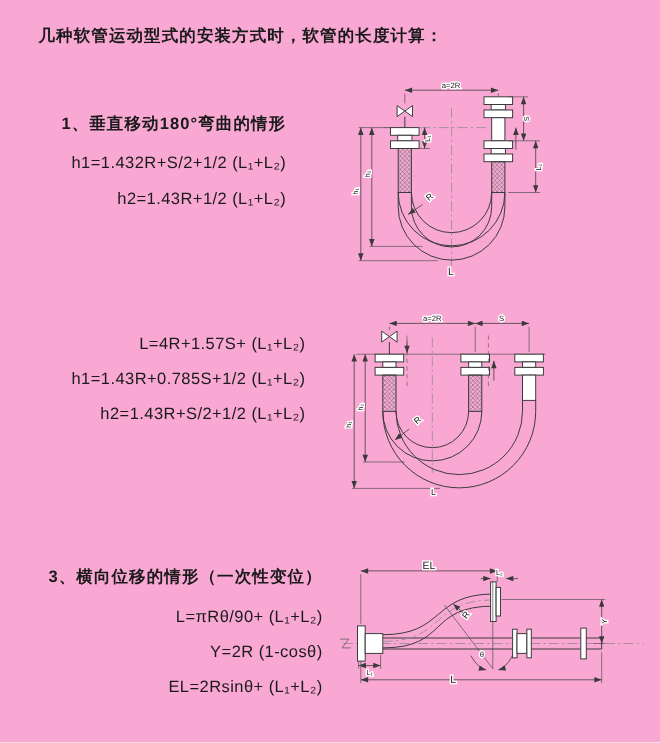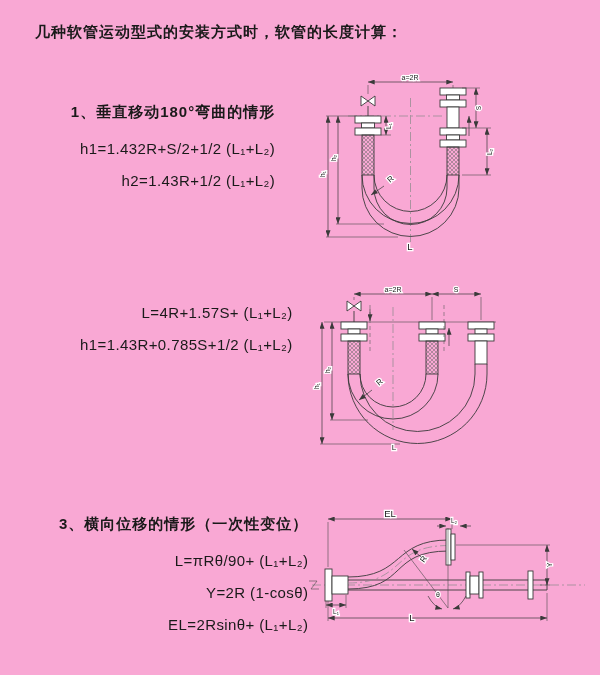--- a/index.html
+++ b/index.html
@@ -3,21 +3,21 @@
 <meta charset="utf-8">
 <style>
   html,body{margin:0;padding:0;background:#ffffff;}
   #page{
     position:relative;width:600px;height:675px;background:#f9a8d4;overflow:hidden;
     font-family:"Liberation Sans","DejaVu Sans",sans-serif;color:#1a1a1a;text-align:right;
   }
   .doc-title{
     position:absolute;left:35px;top:23px;font-size:15px;font-weight:700;letter-spacing:1px;
   }
-  .section{position:absolute;margin-left:15px;}
+  .section{position:absolute;}
   .sec-heading{font-size:15px;font-weight:700;letter-spacing:1px;margin-bottom:11px;}
   .formula{font-size:15px;font-weight:400;line-height:32px;padding-left:21px;letter-spacing:.4px;white-space:pre;}
   #sec1{left:44px;top:103px;}
   #sec2{left:44px;top:297px;}
   #sec3{left:44px;top:515px;}
   .diagram{position:absolute;}
   #dia1{left:312px;top:70px;}
   #dia2{left:310px;top:282px;}
   #dia3{left:300px;top:505px;}
   svg{display:block;}
@@ -41,20 +41,21 @@
 
   <div class="section" id="sec1">
     <div class="sec-heading">1、垂直移动180°弯曲的情形</div>
     <div class="formula">h1=1.432R+S/2+1/2 (L₁+L₂)</div>
     <div class="formula">h2=1.43R+1/2 (L₁+L₂)</div>
   </div>
 
   <div class="section" id="sec2">
     <div class="formula">L=4R+1.57S+ (L₁+L₂)</div>
     <div class="formula">h1=1.43R+0.785S+1/2 (L₁+L₂)</div>
+    <div class="formula">h2=1.43R+S/2+1/2 (L₁+L₂)</div>
   </div>
 
   <div class="section" id="sec3">
     <div class="sec-heading">3、横向位移的情形（一次性变位）</div>
     <div class="formula">L=πRθ/90+ (L₁+L₂)</div>
     <div class="formula">Y=2R (1-cosθ)</div>
     <div class="formula">EL=2Rsinθ+ (L₁+L₂)</div>
   </div>
 
   <div class="diagram" id="dia1">

